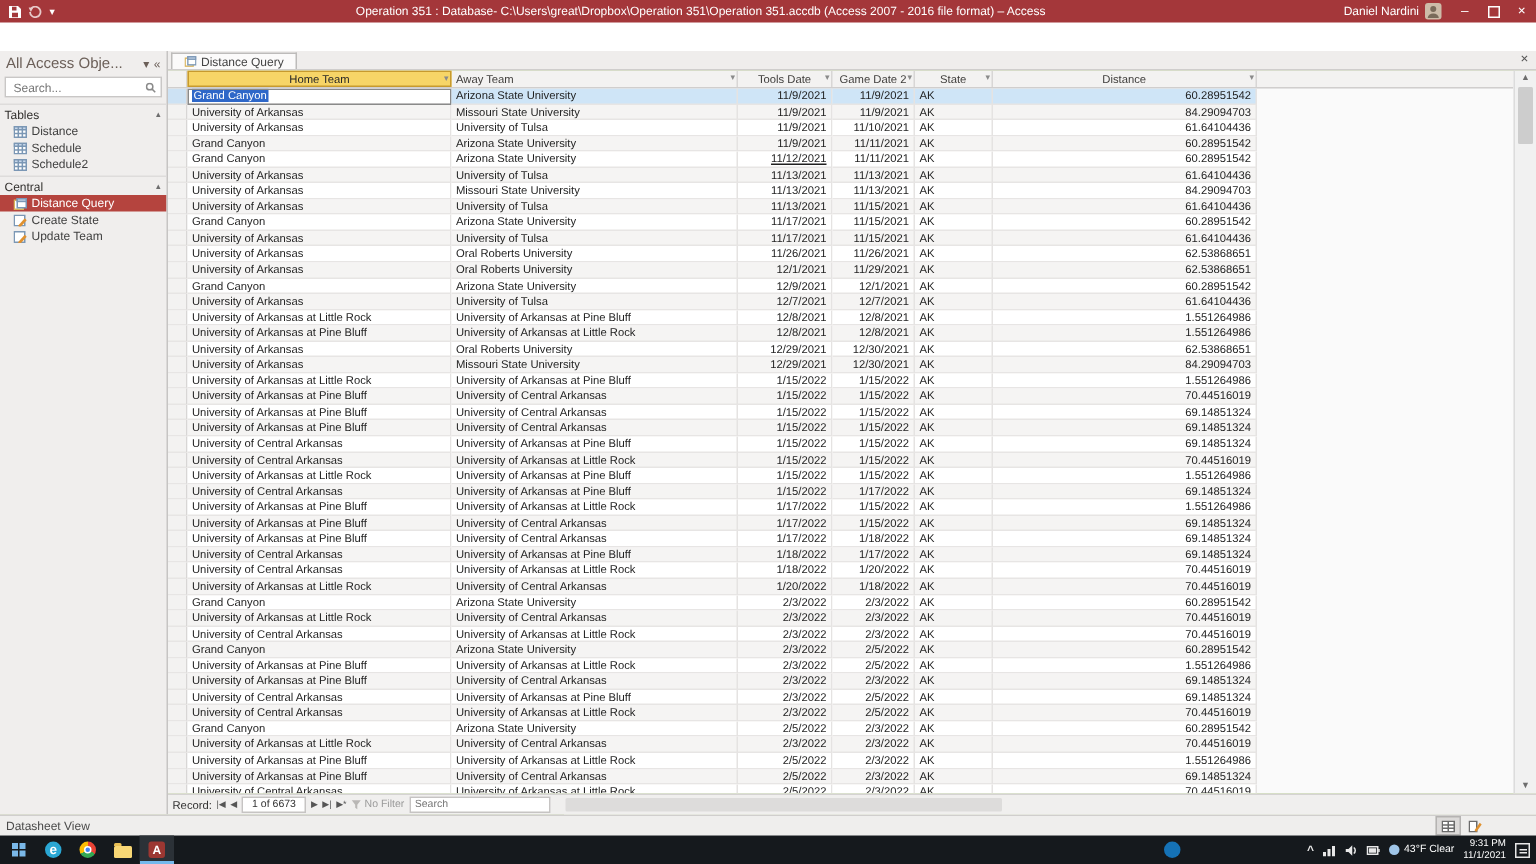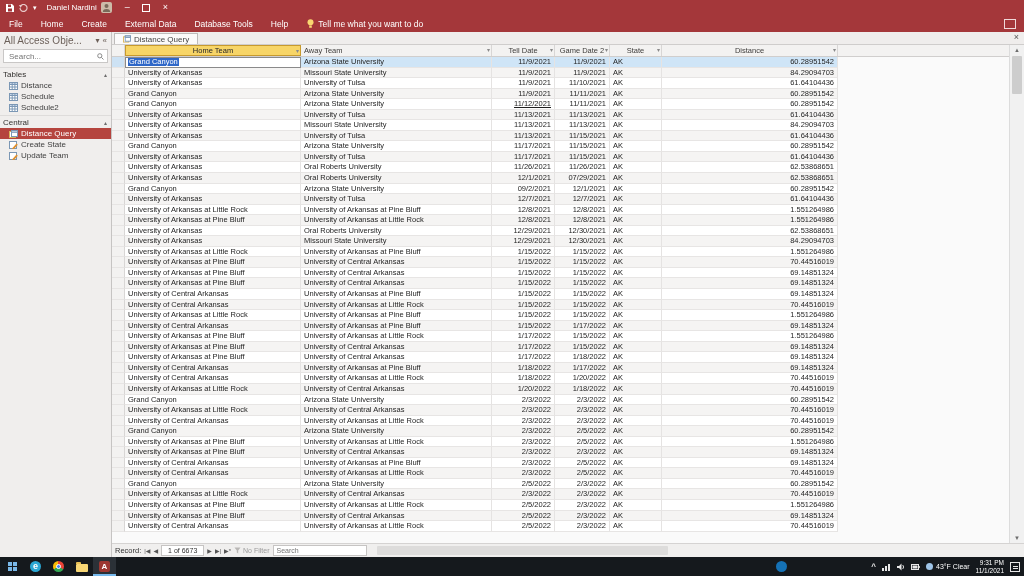--- a/index.html
+++ b/index.html
@@ -17,21 +17,21 @@
   .winbtn.max span{display:block;width:6px;height:6px;border:1px solid #fff;}
 
   
   .ribbon{height:17px;background:#a4373a;display:flex;align-items:center;color:#fff;font-size:8.5px;flex:0 0 auto;}
   .rtab{padding:0 9px;height:100%;display:flex;align-items:center;white-space:nowrap;}
   .tellme{display:flex;align-items:center;gap:4px;padding:0 10px;white-space:nowrap;}
   .ribbon-right{margin-left:auto;display:flex;align-items:center;padding-right:8px;}
   .rb-ico{width:10px;height:8px;border:1px solid #f0d9d9;}
 
   
-  .app-body{flex:1;display:flex;min-height:0;background:#84cc16;}
+  .app-body{flex:1;display:flex;min-height:0;background:#84cc16;margin-top:19px;}
 
   
   .navpane{width:111px;flex:0 0 111px;background:#f0eeed;border-right:1px solid #c6c4c3;display:flex;flex-direction:column;font-size:8px;color:#3f3f3f;overflow:hidden;}
   .nav-title-row{display:flex;align-items:center;padding:3px 4px 2px 4px;}
   .nav-title{font-size:10px;color:#6b5f58;flex:1;white-space:nowrap;overflow:hidden;}
   .nav-dd,.nav-collapse{font-size:8px;color:#6b5f58;margin-left:3px;}
   .nav-search{margin:1px 3px 2px 3px;background:#fff;border:1px solid #c9c7c6;height:12px;display:flex;align-items:center;padding:0 3px;}
   .nav-search input{border:none;outline:none;flex:1;font-size:8px;color:#555;min-width:0;font-family:inherit;background:transparent;}
   .nav-sec{display:flex;justify-content:space-between;align-items:center;padding:2px 4px 1px 3px;border-top:1px solid #dedcdb;font-size:8px;color:#312f2d;margin-top:2px;}
   .sec-ar{color:#6d6d6d;font-size:6px;}
@@ -123,52 +123,35 @@
           <path d="M0 0h6l2 2v6H0z" fill="#fff"></path>
           <rect x="2" y="4.5" width="4" height="3" fill="#a4373a"></rect>
           <rect x="2" y="0.5" width="3" height="2.5" fill="#a4373a"></rect>
         </svg>
       <svg width="9" height="8" viewBox="0 0 9 8">
           <path d="M1 4 a3.5 3.5 0 1 0 1-2.5" fill="none" stroke="#e8c9c9" stroke-width="1.2"></path>
           <path d="M0 1 L3.2 1 L1.6 4 Z" fill="#e8c9c9"></path>
         </svg>
       <span style="font-size:7px;">▾</span>
     </div>
+    <div class="tb-title">Operation 351 : Database- C:\Users\great\Dropbox\Operation 351\Operation 351.accdb (Access 2007 - 2016 file format)  –  Access</div>
     <span class="tb-user">Daniel Nardini</span>
     <span class="avatar">
       <svg width="9" height="9" viewBox="0 0 9 9">
           <circle cx="4.5" cy="3" r="2" fill="#7a6a5a"></circle>
           <path d="M0.8 9 a3.7 3 0 0 1 7.4 0 Z" fill="#7a6a5a"></path>
         </svg>
     </span>
     <div class="winbtn">–</div>
     <div class="winbtn max">
         <span></span>
       </div>
     <div class="winbtn">×</div>
   </div>
 
-  <div class="ribbon">
-    <div class="rtab">File</div>
-    <div class="rtab">Home</div>
-    <div class="rtab">Create</div>
-    <div class="rtab">External Data</div>
-    <div class="rtab">Database Tools</div>
-    <div class="rtab">Help</div>
-    <div class="tellme">
-      <svg width="7" height="10" viewBox="0 0 7 10">
-          <circle cx="3.5" cy="3.2" r="3" fill="#f9d871"></circle>
-          <rect x="2.2" y="6.4" width="2.6" height="2.4" fill="#f9d871"></rect>
-        </svg>
-      <span>Tell me what you want to do</span>
-    </div>
-    <div class="ribbon-right">
-      <span class="rb-ico"></span>
-    </div>
-  </div>
 
   <div class="app-body">
 
     <div class="navpane">
       <div class="nav-title-row">
         <span class="nav-title">All Access Obje...</span>
         <span class="nav-dd">▾</span>
         <span class="nav-collapse">«</span>
       </div>
       <div class="nav-search">
@@ -259,21 +242,21 @@
             <div class="hcorner"></div>
           <div class="hcell hl" style="width: 176px;">
                 <span>Home Team</span>
                 <span class="sort">▾</span>
               </div>
               <div class="hcell left" style="width: 191px; text-align: right;">
                 <span>Away Team</span>
                 <span class="sort">▾</span>
               </div>
               <div class="hcell" style="width: 63px;">
-                <span>Tell Date</span>
+                <span>Tools Date</span>
                 <span class="sort">▾</span>
               </div>
               <div class="hcell" style="width: 55px;">
                 <span>Game Date 2</span>
                 <span class="sort">▾</span>
               </div>
               <div class="hcell" style="width: 52px;">
                 <span>State</span>
                 <span class="sort">▾</span>
               </div>
@@ -392,30 +375,30 @@
                 <div class="gcell c3" style="width: 55px;">11/26/2021</div>
                 <div class="gcell c4" style="width: 52px;">AK</div>
                 <div class="gcell c5" style="width: 176px;">62.53868651</div>
                 <div class="gfill"></div>
               </div>
               <div class="grow alt">
                 <div class="rowsel" style="width: 13px;"></div>
                 <div class="gcell c0" style="width: 176px;">University of Arkansas</div>
                 <div class="gcell c1" style="width: 191px;">Oral Roberts University</div>
                 <div class="gcell c2" style="width: 63px;">12/1/2021</div>
-                <div class="gcell c3" style="width: 55px;">07/29/2021</div>
+                <div class="gcell c3" style="width: 55px;">11/29/2021</div>
                 <div class="gcell c4" style="width: 52px;">AK</div>
                 <div class="gcell c5" style="width: 176px;">62.53868651</div>
                 <div class="gfill"></div>
               </div>
               <div class="grow">
                 <div class="rowsel" style="width: 13px;"></div>
                 <div class="gcell c0" style="width: 176px;">Grand Canyon</div>
                 <div class="gcell c1" style="width: 191px;">Arizona State University</div>
-                <div class="gcell c2" style="width: 63px;">09/2/2021</div>
+                <div class="gcell c2" style="width: 63px;">12/9/2021</div>
                 <div class="gcell c3" style="width: 55px;">12/1/2021</div>
                 <div class="gcell c4" style="width: 52px;">AK</div>
                 <div class="gcell c5" style="width: 176px;">60.28951542</div>
                 <div class="gfill"></div>
               </div>
               <div class="grow alt">
                 <div class="rowsel" style="width: 13px;"></div>
                 <div class="gcell c0" style="width: 176px;">University of Arkansas</div>
                 <div class="gcell c1" style="width: 191px;">University of Tulsa</div>
                 <div class="gcell c2" style="width: 63px;">12/7/2021</div>
@@ -760,20 +743,39 @@
         <span class="rn-search">
           <input placeholder="Search" style="">
         </span>
         <span class="hscroll">
             <span class="hs-thumb"></span>
           </span>
       </div>
     </div>
   </div>
 
+  <div class="statusbar">
+    <span>Datasheet View</span>
+    <div class="sb-views">
+      <div class="sb-btn active">
+        <svg width="9" height="8" viewBox="0 0 9 8">
+            <rect x="0.5" y="0.5" width="8" height="7" fill="#fff" stroke="#6b6b6b"></rect>
+            <line x1="0.5" y1="3" x2="8.5" y2="3" stroke="#6b6b6b"></line>
+            <line x1="0.5" y1="5.2" x2="8.5" y2="5.2" stroke="#6b6b6b"></line>
+            <line x1="4.5" y1="0.5" x2="4.5" y2="7.5" stroke="#6b6b6b"></line>
+          </svg>
+      </div>
+      <div class="sb-btn">
+        <svg width="9" height="8" viewBox="0 0 9 8">
+            <rect x="0.5" y="0.5" width="5" height="7" fill="#fff" stroke="#6b6b6b"></rect>
+            <path d="M4 6.5 L7.5 1.5 L8.8 2.6 L5.2 7.6 Z" fill="#e0912f"></path>
+          </svg>
+      </div>
+    </div>
+  </div>
 
   <div class="taskbar">
     <div class="tb-start">
       <span class="winlogo">
           <span></span>
           <span></span>
           <span></span>
           <span></span>
         </span>
     </div>

